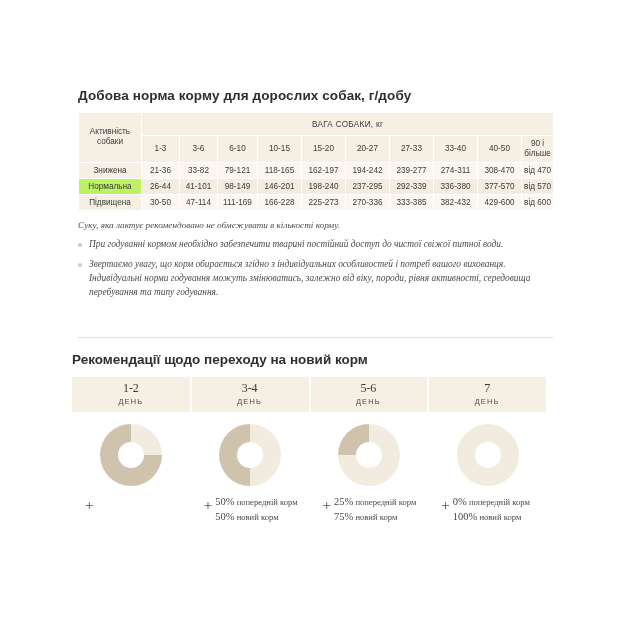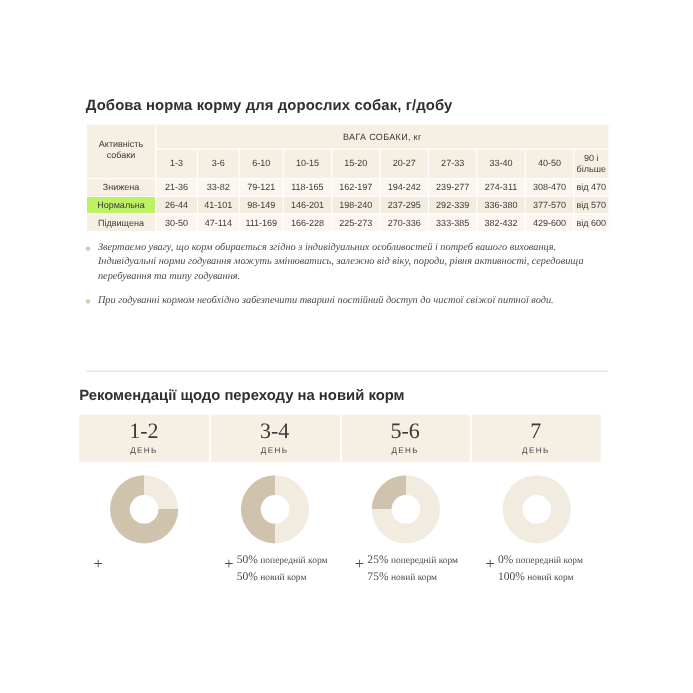--- a/index.html
+++ b/index.html
@@ -167,21 +167,21 @@
     width: 1px;
     background: #ffffff;
   }
   .step-head {
     background: #f6efe3;
     padding: 5px 0 6px 0;
     border-right: 1px solid #ffffff;
   }
   .step-num {
     font-family: "Liberation Serif", serif;
-    font-size: 20px;
+    font-size: 12px;
     color: #3a3a3a;
     line-height: 1.05;
   }
   .step-day {
     font-size: 7.4px;
     letter-spacing: 1.2px;
     color: #4a4a4a;
     margin-top: 2px;
   }
   .donut-wrap {
@@ -314,24 +314,25 @@
           <td class="cell">225-273</td>
           <td class="cell">270-336</td>
           <td class="cell">333-385</td>
           <td class="cell">382-432</td>
           <td class="cell">429-600</td>
           <td class="cell">від 600</td>
         </tr>
       </tbody>
     </table>
 
+    <div class="note-italic">Суку, яка лактує рекомендовано не обмежувати в кількості корму.</div>
 
     <div class="bullets">
+      <div class="bullet">При годуванні кормом необхідно забезпечити тварині постійний доступ до чистої свіжої питної води.</div>
       <div class="bullet">Звертаємо увагу, що корм обирається згідно з індивідуальних особливостей і потреб вашого вихованця. Індивідуальні норми годування можуть змінюватись, залежно від віку, породи, рівня активності, середовища перебування та типу годування.</div>
-      <div class="bullet">При годуванні кормом необхідно забезпечити тварині постійний доступ до чистої свіжої питної води.</div>
     </div>
   </div>
 
   <div class="divider"></div>
 
   <div class="sec2">
     <div class="title2">Рекомендації щодо переходу на новий корм</div>
 
     <div class="steps">
 

